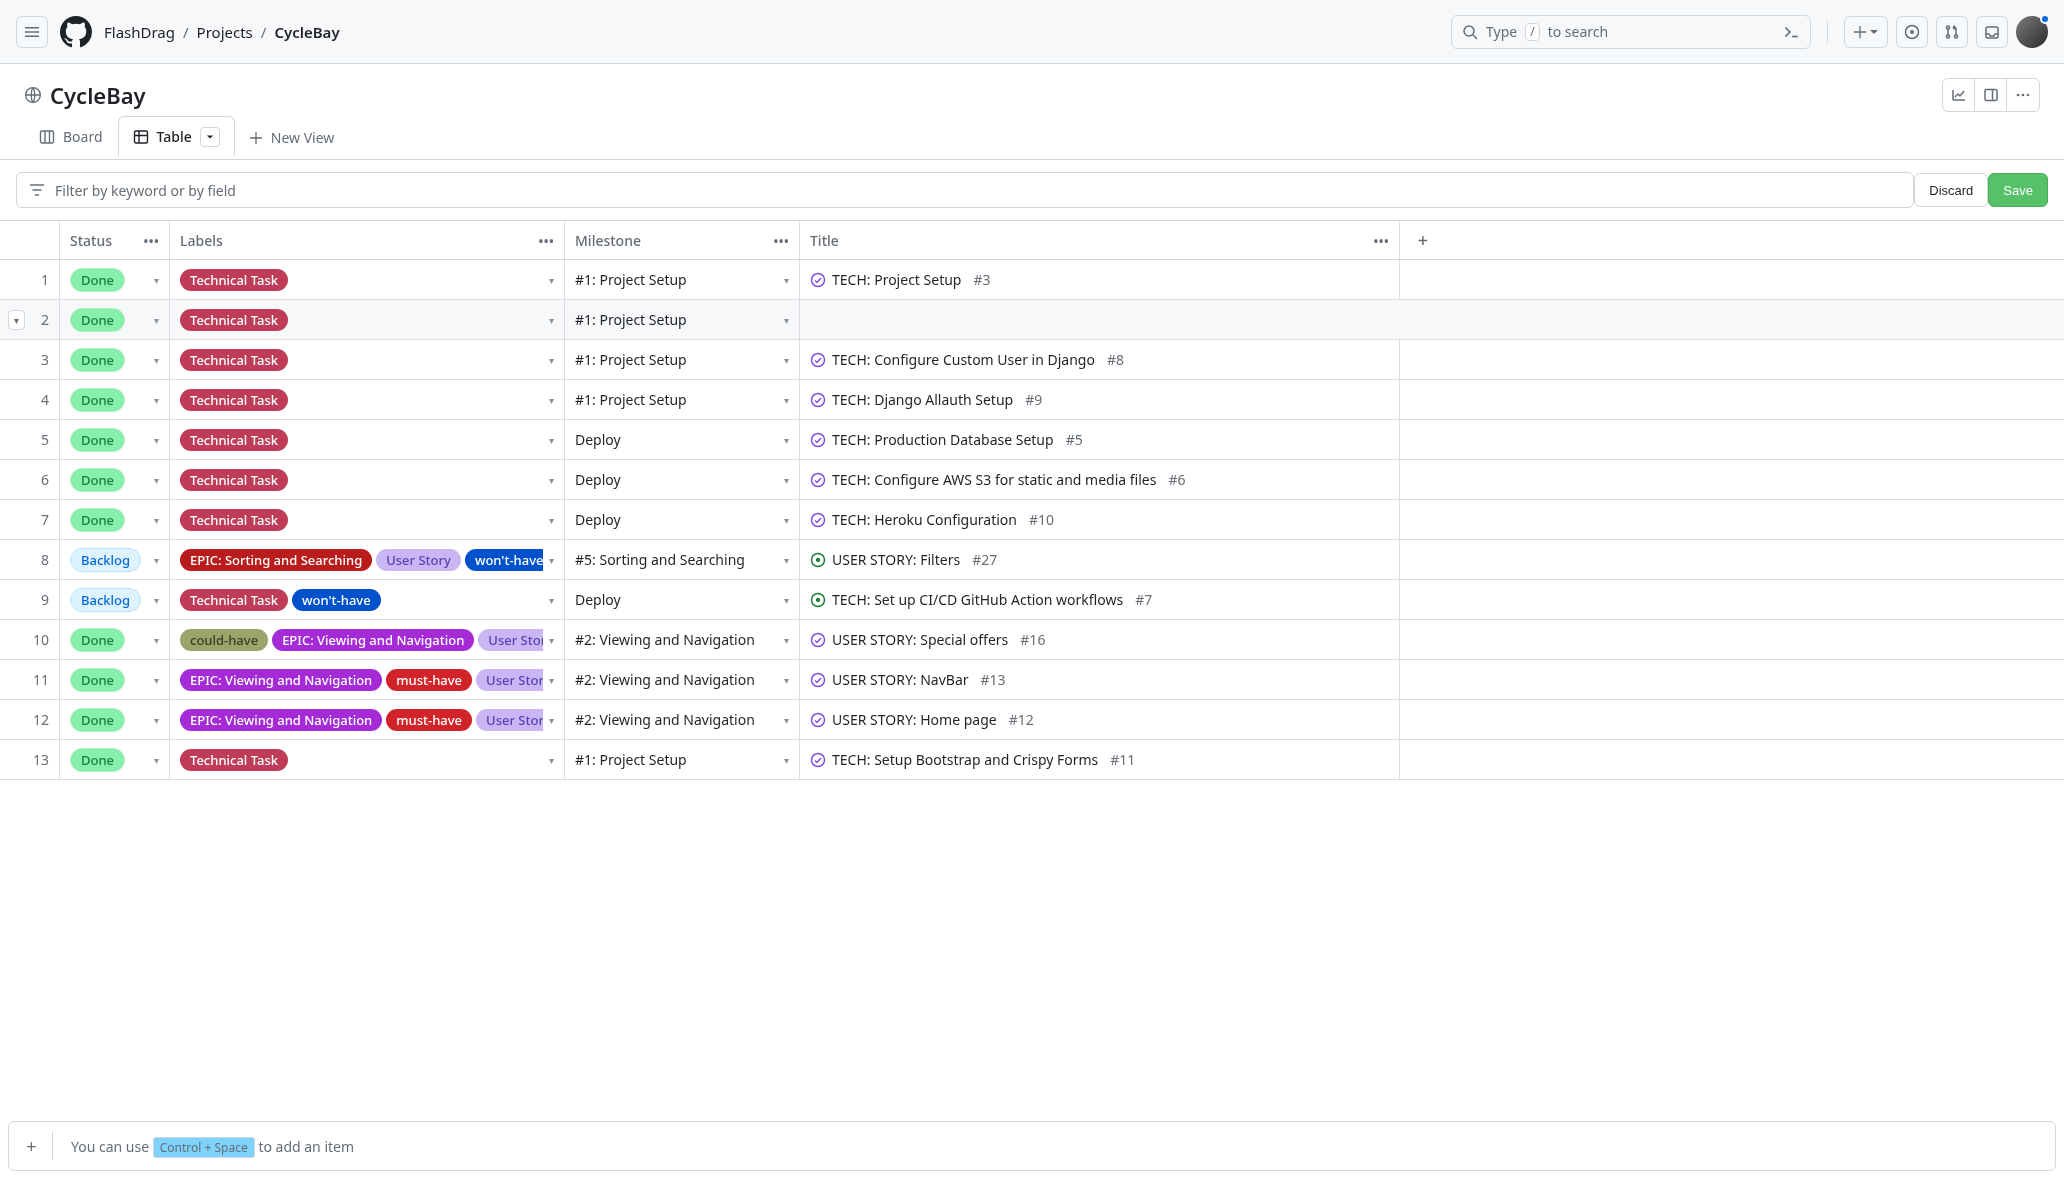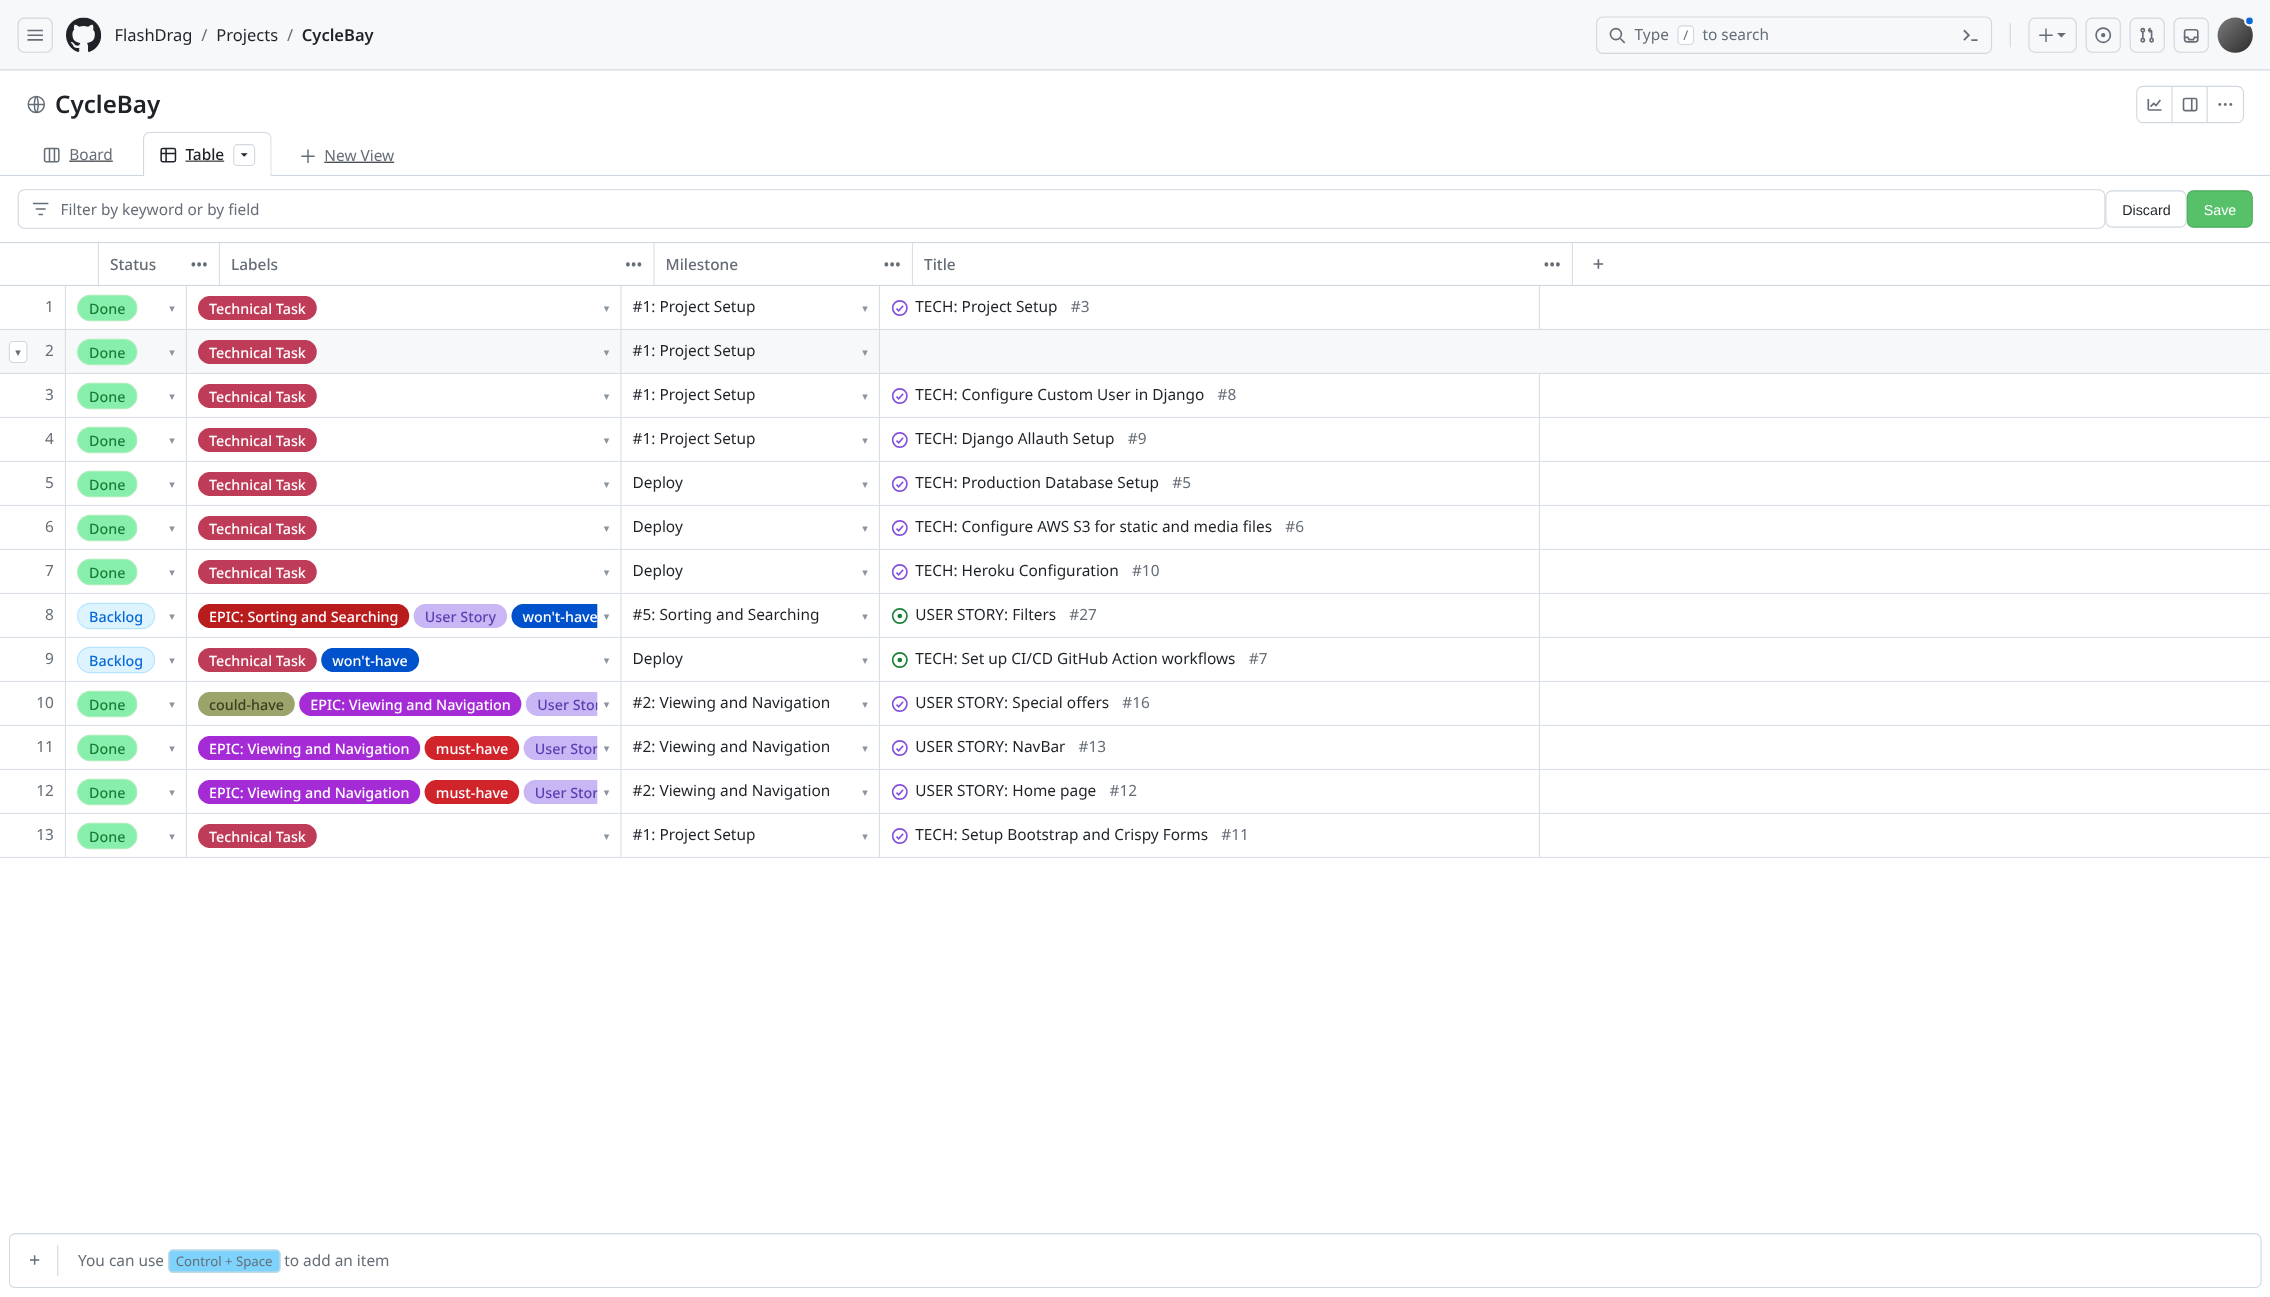--- a/index.html
+++ b/index.html
@@ -86,24 +86,23 @@
     padding: 14px 24px 4px 24px;
   }
   .project-title { display:flex; align-items:center; gap:8px; font-size:22px; font-weight:600;}
   .project-title svg { color: var(--color-fg-muted);}
   .project-actions { display:flex; gap:0; border:1px solid var(--color-border-default); border-radius:6px; overflow:hidden;}
   .project-actions .icon-btn { border:none; border-right:1px solid var(--color-border-default); border-radius:0; height:32px;}
   .project-actions .icon-btn:last-child { border-right:none; }
 
   
   .view-tabs {
-    display:flex; align-items:flex-end; gap:12px;
+    display:flex; gap:0;
     padding: 0 24px; height:44px;
     border-bottom: 1px solid var(--color-border-default);
-    text-decoration: underline;
   }
   .view-tab {
     display:flex; align-items:center; gap:8px;
     padding: 8px 14px;
     color: var(--color-fg-muted);
     cursor:pointer;
     border:1px solid transparent;
     border-bottom:none;
     margin-bottom:-1px;
     border-radius:6px 6px 0 0;
@@ -151,21 +150,20 @@
     min-height:40px;
     font-size:14px;
   }
   .thead {
     background:#fff;
     color: var(--color-fg-muted);
     font-weight:500;
     position:sticky; top:0;
     border-top:1px solid var(--color-border-default);
     border-bottom:1px solid var(--color-border-default);
-    padding-left:30px;
   }
   .thead .th, .trow .td {
     padding: 6px 10px;
     display:flex; align-items:center; gap:6px;
     border-right:1px solid var(--color-border-muted);
     height:100%;
     overflow:hidden; white-space:nowrap;
   }
   .thead .th:last-child, .trow .td:last-child { border-right:none; justify-content:center;}
   .thead .th .dots { margin-left:auto; color:var(--color-fg-muted); cursor:pointer;}

